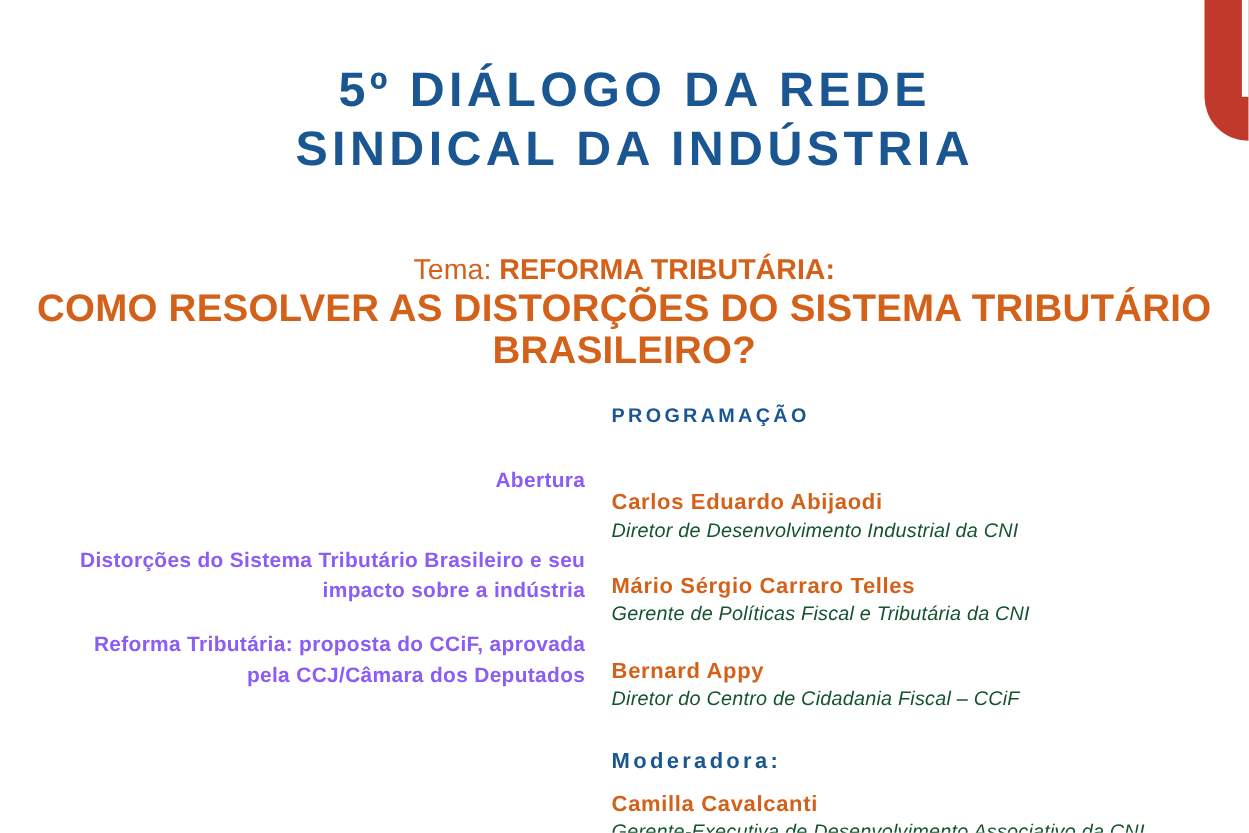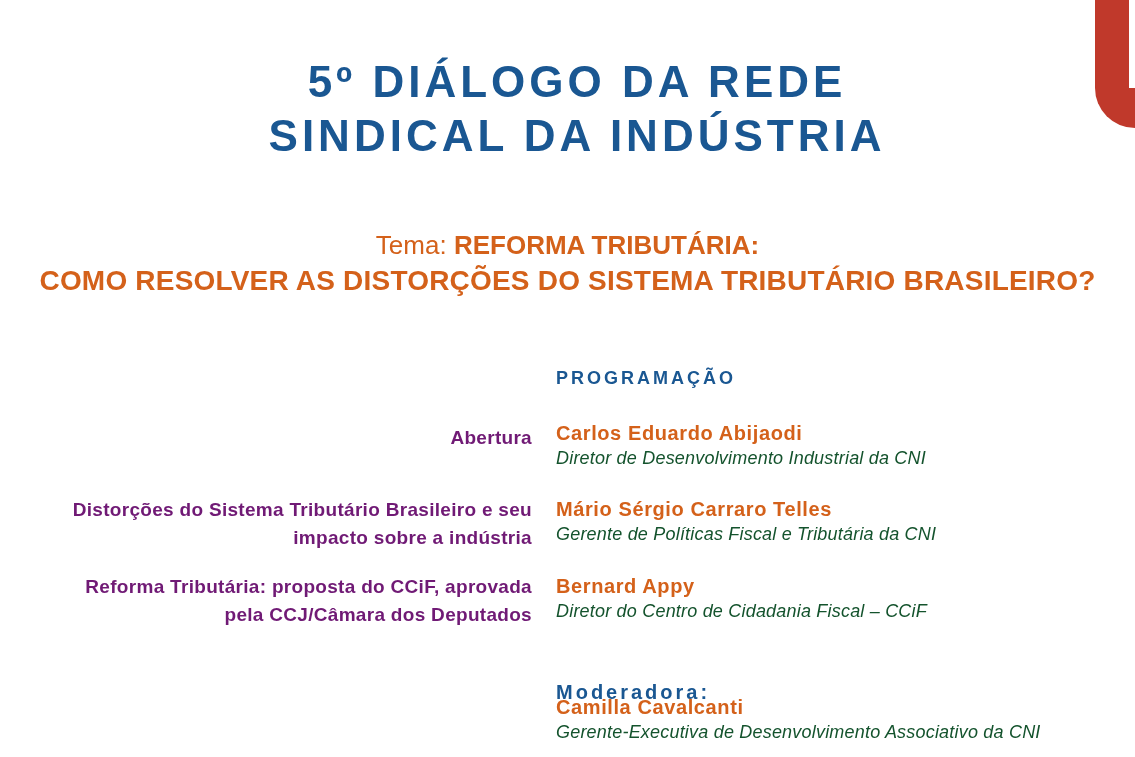--- a/index.html
+++ b/index.html
@@ -64,21 +64,21 @@
     line-height: 34px;
   }
   .subject-label {
     color: #d4611a;
     font-weight: normal;
   }
   .subject-strong {
     font-weight: bold;
   }
   .subject-line2 {
-    font-size: 28px;
+    font-size: 35px;
     font-weight: bold;
     line-height: 38px;
     letter-spacing: 0.2px;
   }
 
   
   .program {
     position: absolute;
     top: 368px;
     left: 0;
@@ -97,31 +97,32 @@
   .row {
     position: absolute;
     left: 0;
     width: 1135px;
   }
   .row-left {
     position: absolute;
     left: 60px;
     width: 472px;
     text-align: right;
-    color: #701a75;
+    color: #8b5cf6;
     font-size: 19px;
     font-weight: bold;
     line-height: 28px;
     letter-spacing: 0.3px;
   }
   .row-right {
     position: absolute;
     left: 556px;
     width: 560px;
     text-align: left;
+    margin-top: 24px;
   }
   .speaker-name {
     color: #d4611a;
     font-weight: bold;
     font-size: 20px;
     letter-spacing: 0.6px;
     line-height: 26px;
   }
   .speaker-role {
     color: #14532d;

